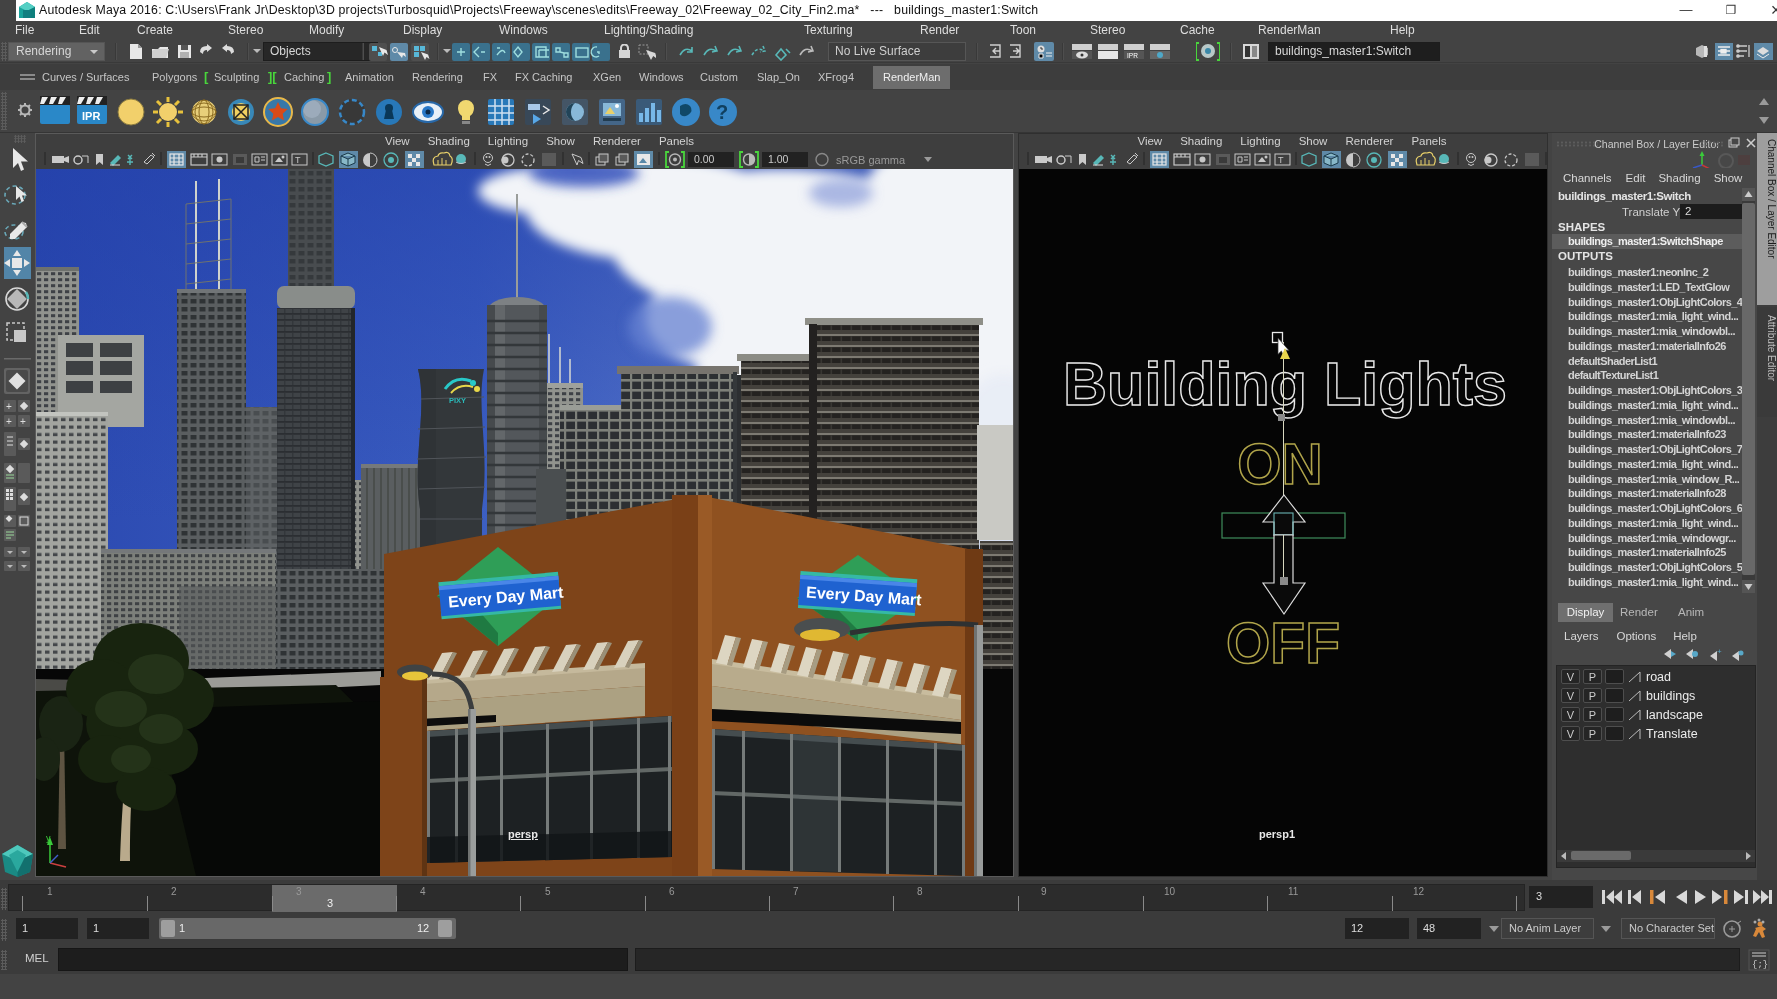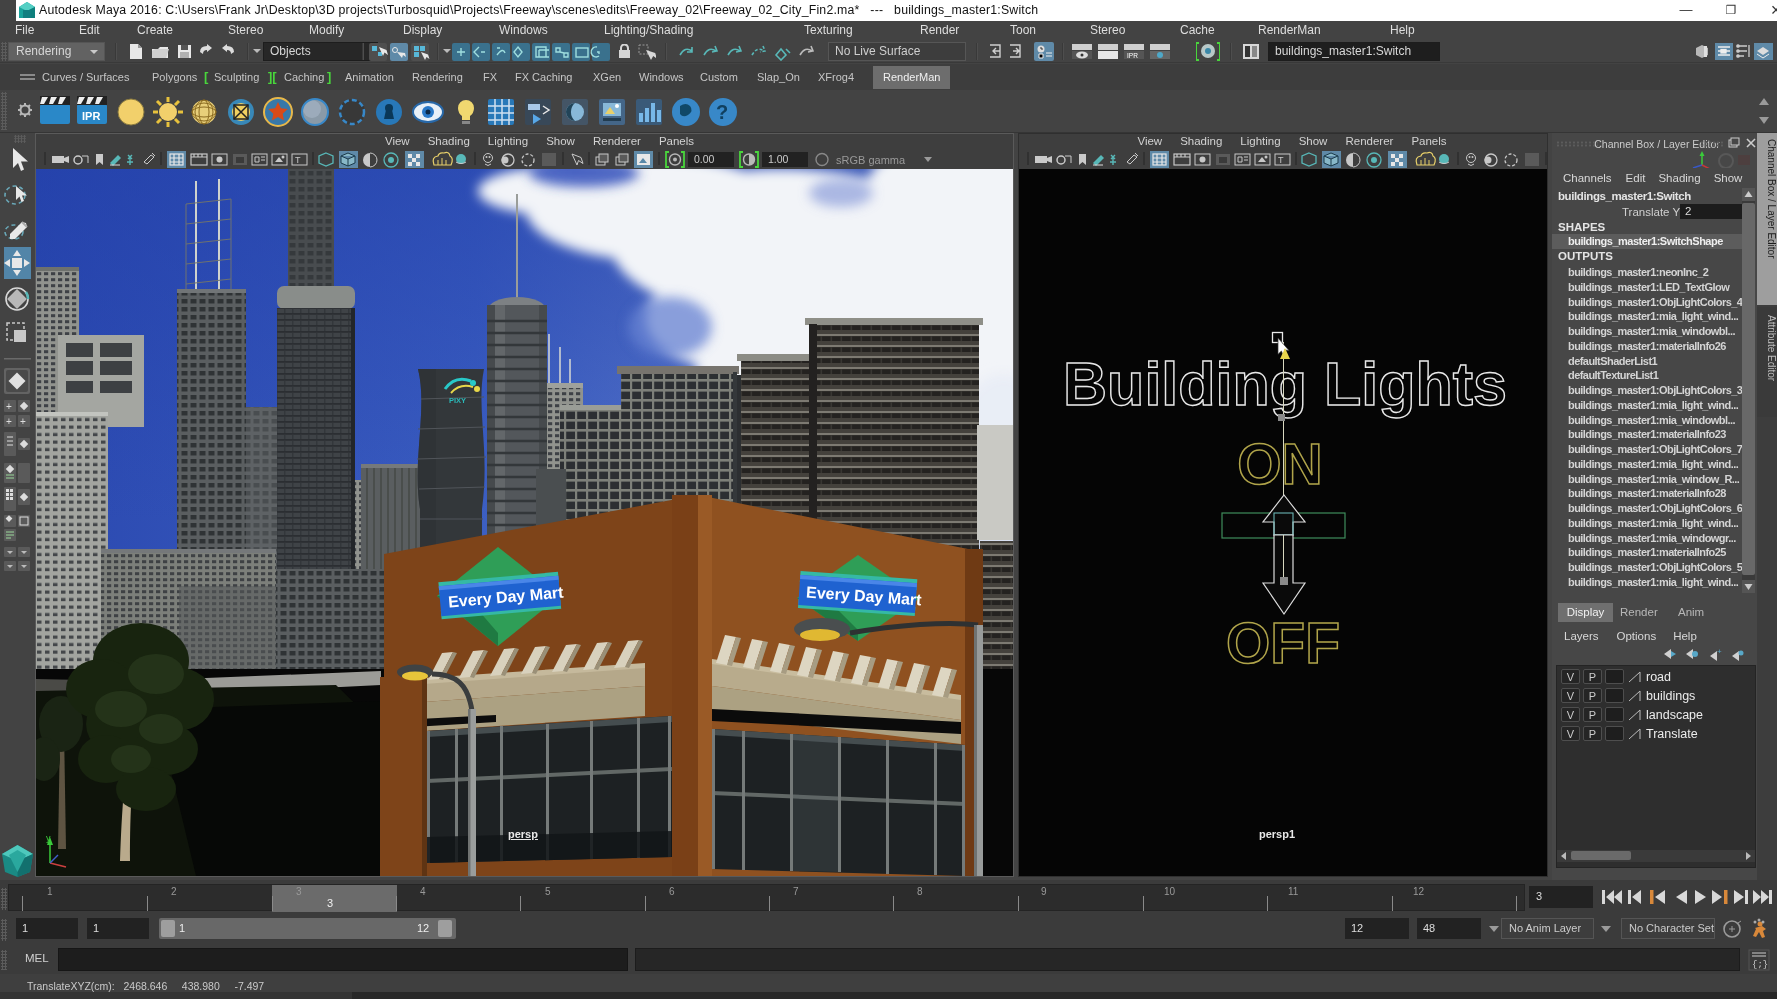--- a/index.html
+++ b/index.html
@@ -1187,18 +1187,13 @@
   <div class="abs" style="left:58px;top:2px;width:570px;height:23px;background:#1d1d1d;border:1px solid #161616;"></div>
   <div class="abs" style="left:635px;top:2px;width:1105px;height:23px;background:#262626;border:1px solid #1c1c1c;"></div>
   <svg class="abs" style="left:1748px;top:3px" width="22" height="22" viewBox="0 0 22 22">
         <rect x="1" y="1" width="20" height="20" fill="#3a3a3a" stroke="#555"></rect>
         <g stroke="#ccc" fill="none">
           <path d="M4,4 h14 M4,7 h14"></path>
         </g>
         <text x="4" y="18" font-size="9" fill="#ccc" font-family="Liberation Mono">{;}</text>
       </svg>
 </div>
-<div id="statusbar">
-  <span class="abs" style="left:27px;top:6px;">TranslateXYZ(cm):&nbsp;&nbsp;&nbsp;2468.646&nbsp;&nbsp;&nbsp;&nbsp;&nbsp;438.980&nbsp;&nbsp;&nbsp;&nbsp;&nbsp;-7.497</span>
-  <div class="abs" style="left:0;top:18px;width:1777px;height:7px;background:#282828;"></div>
-  <div class="abs" style="left:0;top:18px;width:352px;height:7px;background:#343434;"></div>
-</div>
 </div>
 
 </body></html>

